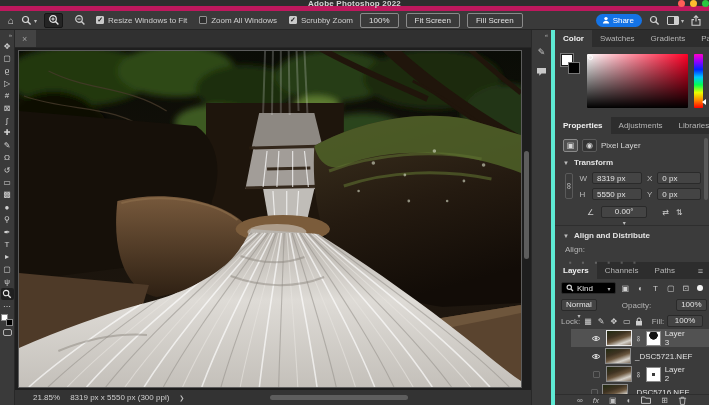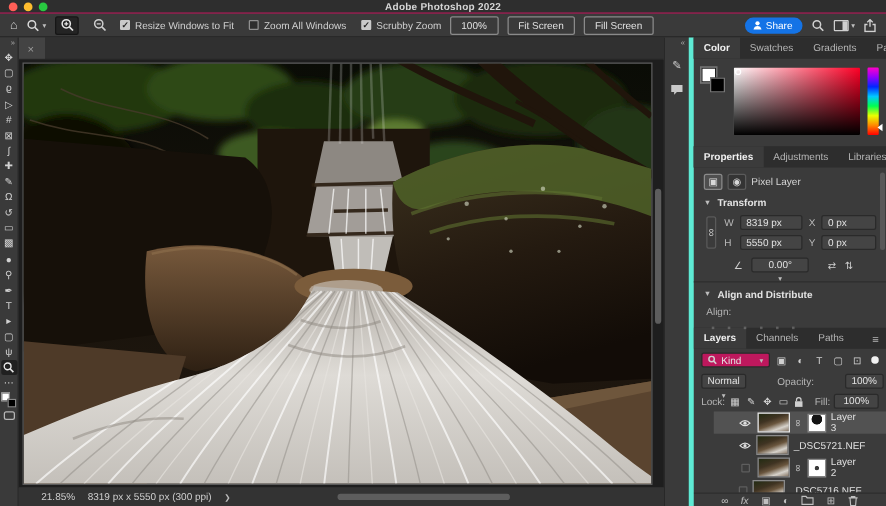--- a/index.html
+++ b/index.html
@@ -2,21 +2,21 @@
 <html><head>
 <meta charset="utf-8">
 <style>
   * { margin:0; padding:0; box-sizing:border-box; }
   html,body { width:709px; height:405px; overflow:hidden; background:#262626;
     font-family:"Liberation Sans",sans-serif; color:#cfcfcf; -webkit-font-smoothing:antialiased; }
   .app { position:relative; width:709px; height:405px; background:#383838; }
 
   
   .titlebar { position:absolute; top:0; left:0; right:0; height:11px; background:#2e2e2e;
-    display:flex; align-items:center; border-bottom:1px solid #be185d; }
+    display:flex; align-items:center; border-bottom:5px solid #be185d;justify-content:flex-end; }
   .lights { display:flex; gap:5px; margin-left:7px; }
   .light { width:7px; height:7px; border-radius:50%; }
   .titlebar .title { position:absolute; left:0; right:0; text-align:center; font-size:8px;
     color:#d6d6d6; font-weight:bold; letter-spacing:.2px; }
 
   
   .optionsbar { position:absolute; top:11px; left:0; right:0; height:19px; background:#3a3a3a;
     border-bottom:1px solid #252525; display:flex; align-items:center; gap:7px; padding:0 8px; font-size:8px; }
   .obtn { display:flex; align-items:center; justify-content:center; color:#d8d8d8; }
   .tool-active { background:#242424; border:1px solid #161616; border-radius:2px; width:19px; height:15px; }
@@ -108,21 +108,21 @@
   .dd { display:flex; align-items:center; justify-content:space-between; gap:3px; background:#444444;
     border:1px solid #2a2a2a; border-radius:2px; height:12px; padding:0 4px; color:#e2e2e2;flex-direction:column; }
   .sep { border-top:1px solid #2e2e2e; margin:7px -8px 5px -8px; }
   .align-label { color:#b5b5b5; margin:2px 0 4px 2px; }
   .align-icons { display:flex; gap:9px; opacity:.28; margin-left:6px; letter-spacing:1px; }
   .pscroll { position:absolute; right:1px; top:4px; width:4px; height:62px; background:#585858; border-radius:2px; }
 
   .panel-layers { flex:1; display:flex; flex-direction:column; overflow:hidden; }
   .lrow { display:flex; align-items:center; gap:4px; padding:0 6px; color:#cfcfcf; }
   .filter-row { height:18px; }
-  .kindbox { display:flex; align-items:center; gap:3px; background:#be185d; border:1px solid #2a2a2a;
+  .kindbox { display:flex; align-items:center; gap:3px; background:#000000; border:1px solid #2a2a2a;
     border-radius:2px; height:12px; padding:0 4px; width:58px; color:#e2e2e2; }
   .fico { width:12px; text-align:center; color:#d0d0d0; }
   .pin { width:6px; height:6px; background:#f2f2f2; border-radius:50%; margin-left:2px; }
   .blend-row { height:16px;gap:25px; }
   .lock-row { height:16px; gap:3px; }
   .lock-label, .opacity-label { color:#b5b5b5; }
   .layer-list { flex:1; overflow:hidden; }
   .layer-row { height:18px; display:flex; align-items:center; gap:4px; padding:0 20px; color:#e0e0e0;margin-left:16px; }
   .layer-row.selected { background:#525252; }
   .viscell { width:12px; display:flex; align-items:center; justify-content:center; }

